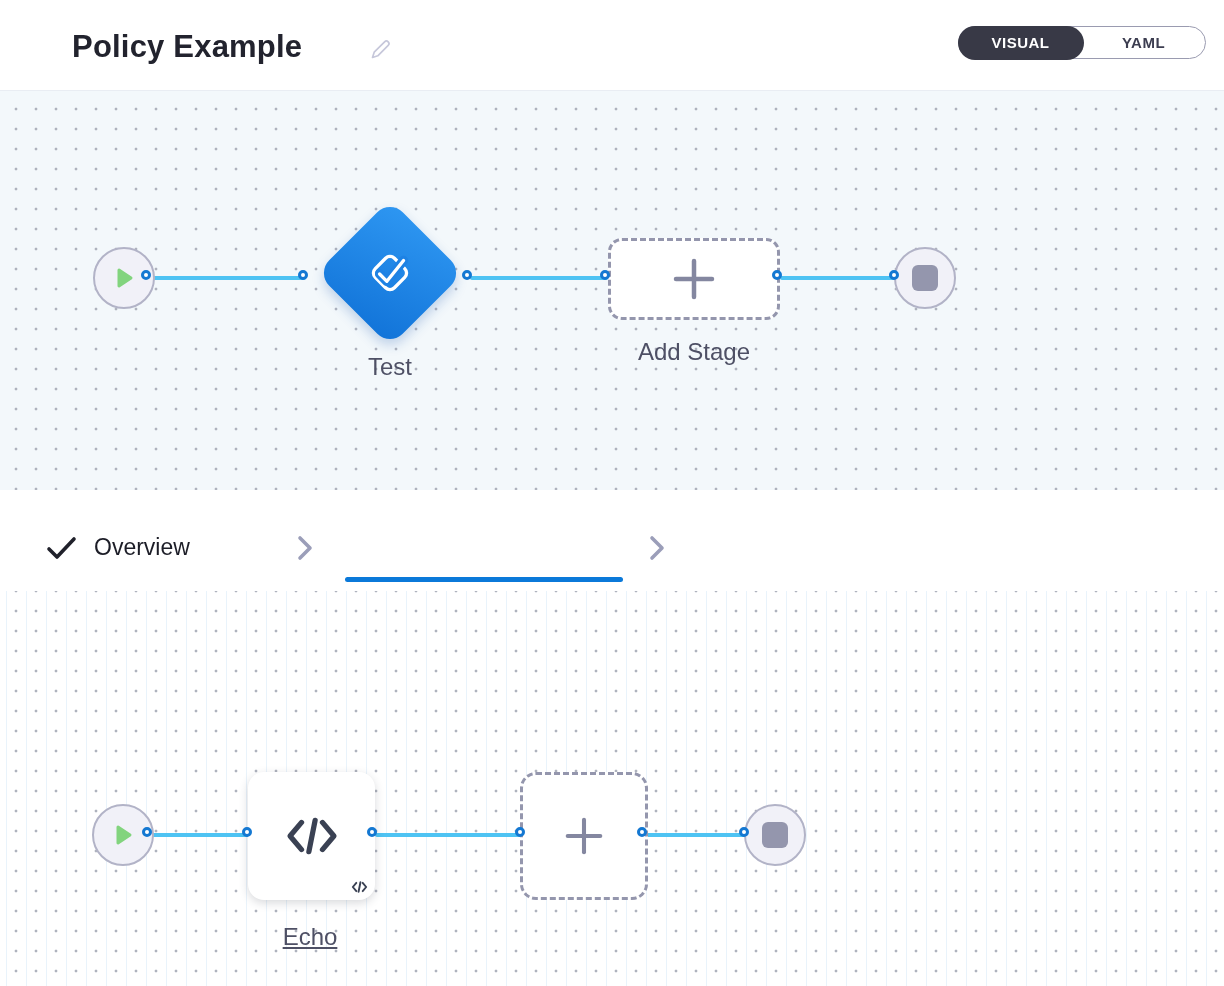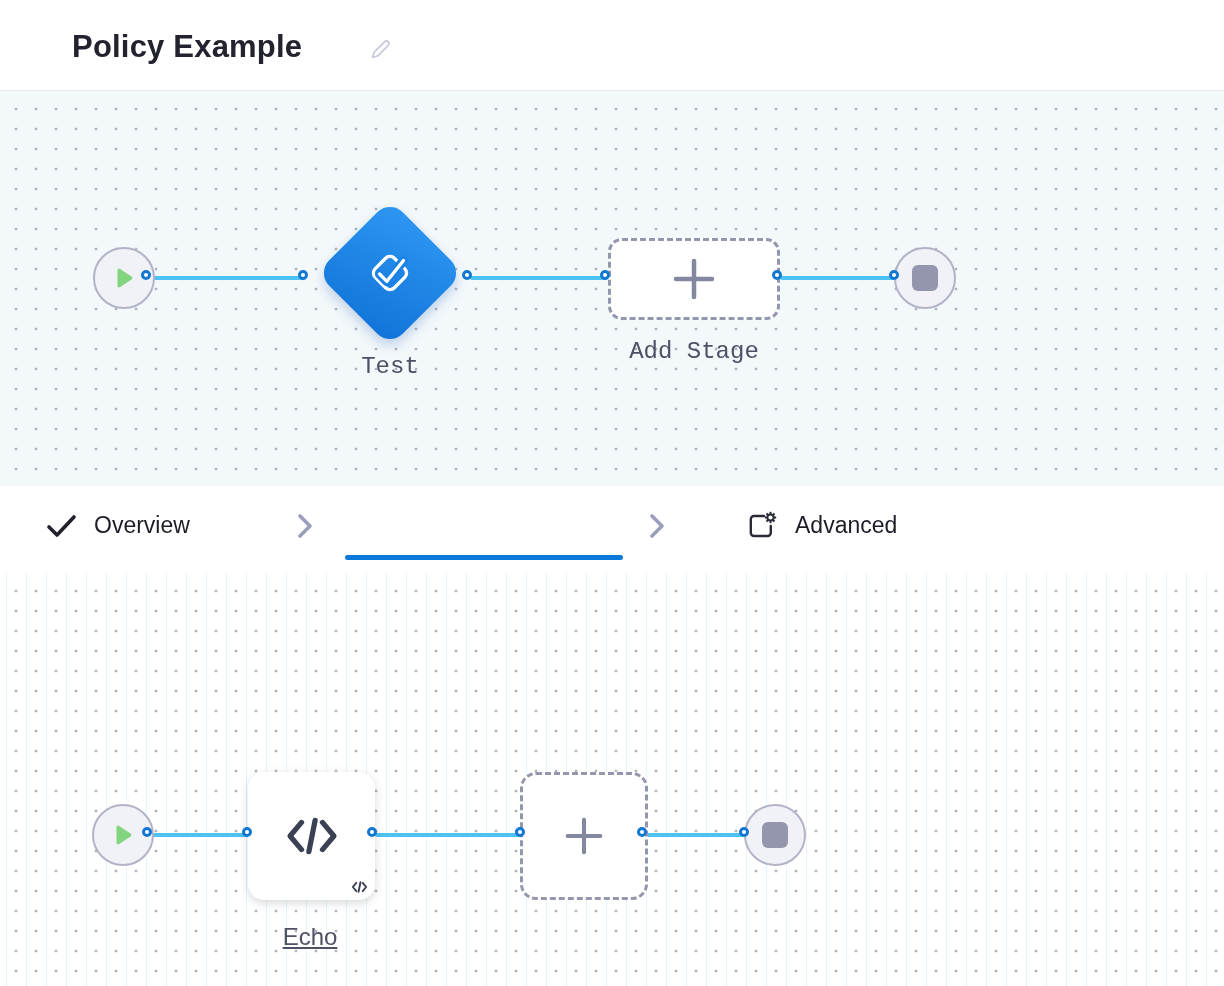--- a/index.html
+++ b/index.html
@@ -17,21 +17,21 @@
     border:1.5px solid #9a9bb0; border-radius:17px; background:#fff; display:flex; }
   .view-toggle .opt { width:50%; display:flex; align-items:center; justify-content:center;
     font-size:15px; font-weight:700; color:#3c3d50; letter-spacing:.5px; cursor:pointer; }
   .view-toggle .opt.active { margin:-1.5px; width:calc(50% + 3px);
     background:#383946; color:#fff; border-radius:17px; }
 
   
   .canvas-top { position:absolute; left:0; top:91px; width:1224px; height:399px;
     background-color:#f3f8fb;
     background-image: radial-gradient(circle, #aeb2bd 1.2px, transparent 1.7px);
-    background-size:20px 20px; background-position:6px 8px;font-family:Liberation Mono, monospace; }
+    background-size:20px 20px; background-position:6px 8px; }
   .canvas-bottom { position:absolute; left:0; top:573px; width:1224px; height:413px;
     background-color:#ffffff;
     background-image:
       radial-gradient(circle, #aeb2bd 1.2px, transparent 1.7px),
       linear-gradient(to right, #e9f3fb 1.5px, transparent 1.5px);
     background-size:20px 20px, 20px 20px; background-position:6px 8px, 6px 0; }
 
   
   .edge { position:absolute; height:4px; background:#4ec3f3; border-radius:2px; z-index:1; }
   .port { position:absolute; width:10px; height:10px; border:3px solid #1478d2;
@@ -55,21 +55,21 @@
 
   .step-node { position:absolute; left:248px; top:199px; width:127px; height:128px;
     background:#fff; border-radius:16px; box-shadow:0 3px 10px rgba(40,45,60,.18);
     z-index:3; display:flex; align-items:center; justify-content:center; }
   .step-node .mini-code { position:absolute; right:7px; bottom:6px; }
 
   .node-label { position:absolute; font-size:24px; color:#4e5065; text-align:center;
     white-space:nowrap; z-index:4; }
 
   
-  .tabbar { position:absolute; left:0; top:486px; width:1224px; height:83px;
+  .tabbar { position:absolute; left:0; top:508px; width:1224px; height:83px;
     background:#ffffff; z-index:10; }
   .tab { position:absolute; top:0; height:79px; display:flex; align-items:center;
     gap:16px; cursor:pointer; }
   .tab .tab-label { font-size:23px; color:#1c1d27; }
   .tab.active .tab-label { font-weight:700; color:#05060f; }
   .tab-overview { left:45px; }
   .tab-execution { left:379px; }
   .tab-advanced { left:745px; }
   .tab-chevron { position:absolute; top:26px; }
   .chev-1 { left:296px; } .chev-2 { left:648px; }
@@ -81,20 +81,24 @@
 </head>
 <body>
 
 <div class="header">
   <div class="page-title">Policy Example</div>
   <div class="pencil">
     <svg width="24" height="24" viewBox="0 0 24 24">
       <path d="M4.5 19.5 L6.2 14.2 L16.6 3.8 a2.5 2.5 0 0 1 3.6 3.6 L9.8 17.8 4.5 19.5 Z" fill="none" stroke="#c6c7da" stroke-width="1.7" stroke-linejoin="round"></path>
     </svg>
   </div>
+  <div class="view-toggle">
+    <div class="opt active">VISUAL</div>
+    <div class="opt">YAML</div>
+  </div>
 </div>
 
 <div class="canvas-top">
 
   <div class="edge" style="left:149px; top:185px; width:157px;"></div>
   <div class="edge" style="left:470px; top:185px; width:138px;"></div>
   <div class="edge" style="left:780px; top:185px; width:117px;"></div>
 
   <div class="terminal" style="left:93px; top:156px;">
     <svg width="26" height="26" viewBox="0 0 26 26">
@@ -143,37 +147,20 @@
 
   <svg class="tab-chevron chev-1" width="18" height="28" viewBox="0 0 18 28">
     <path d="M4 4 L14 14 L4 24" fill="none" stroke="#9b9eb9" stroke-width="3.6" stroke-linecap="round" stroke-linejoin="round"></path>
   </svg>
 
 
   <svg class="tab-chevron chev-2" width="18" height="28" viewBox="0 0 18 28">
     <path d="M4 4 L14 14 L4 24" fill="none" stroke="#9b9eb9" stroke-width="3.6" stroke-linecap="round" stroke-linejoin="round"></path>
   </svg>
 
-  <div class="tab tab-advanced">
-    <svg width="34" height="30" viewBox="0 0 34 30">
-      <path d="M19 5 H9 a3.2 3.2 0 0 0 -3.2 3.2 v13.6 a3.2 3.2 0 0 0 3.2 3.2 h13.6 a3.2 3.2 0 0 0 3.2 -3.2 V15" fill="none" stroke="#2a2b37" stroke-width="2.4" stroke-linecap="round"></path>
-      <g stroke="#2a2b37" stroke-width="2">
-        <circle cx="25.5" cy="6.5" r="3.1" fill="#ffffff"></circle>
-        <line x1="25.5" y1="0.8" x2="25.5" y2="3.0"></line>
-        <line x1="25.5" y1="10.0" x2="25.5" y2="12.2"></line>
-        <line x1="19.8" y1="6.5" x2="22.0" y2="6.5"></line>
-        <line x1="29.0" y1="6.5" x2="31.2" y2="6.5"></line>
-        <line x1="21.5" y1="2.5" x2="23.0" y2="4.0"></line>
-        <line x1="28.0" y1="9.0" x2="29.5" y2="10.5"></line>
-        <line x1="29.5" y1="2.5" x2="28.0" y2="4.0"></line>
-        <line x1="23.0" y1="9.0" x2="21.5" y2="10.5"></line>
-      </g>
-    </svg>
-    <span class="tab-label">Advanced</span>
-  </div>
 
   <div class="tab-underline"></div>
 </div>
 
 <div class="canvas-bottom">
 
   <div class="edge" style="left:150px; top:260px; width:100px;"></div>
   <div class="edge" style="left:375px; top:260px; width:148px;"></div>
   <div class="edge" style="left:645px; top:260px; width:102px;"></div>
 

